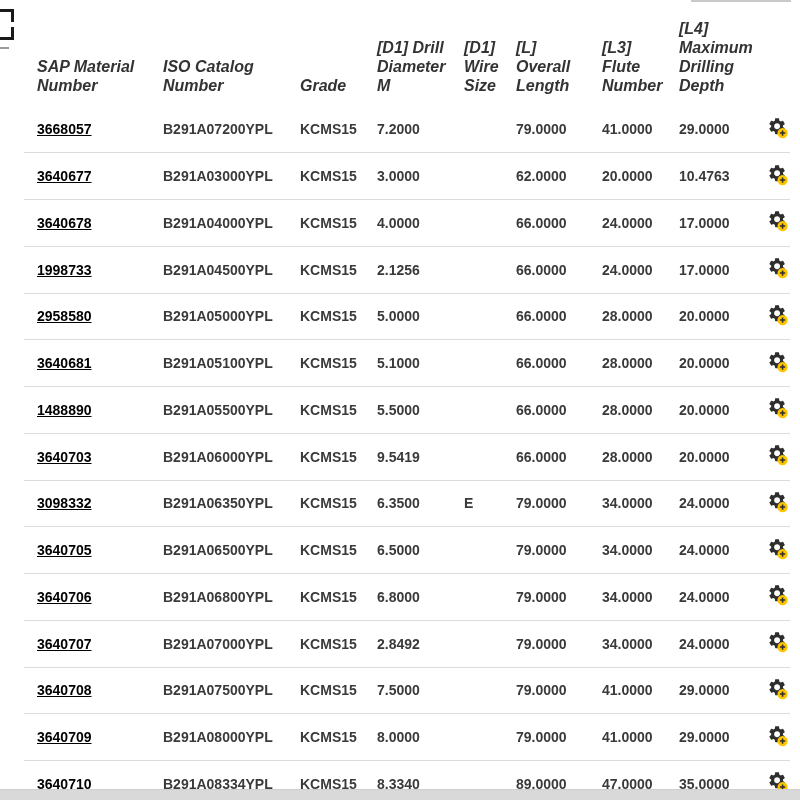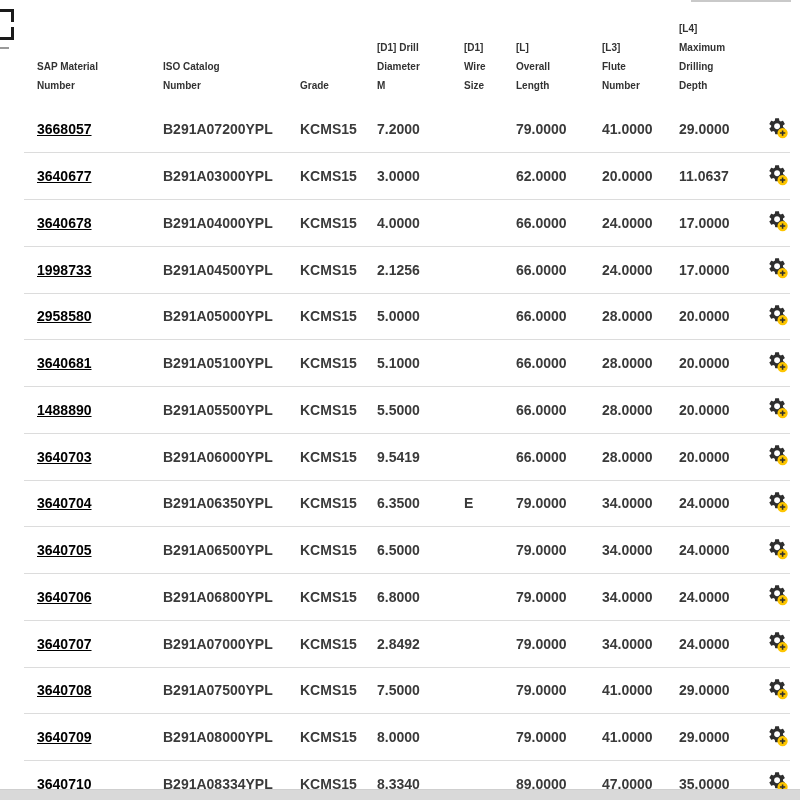--- a/index.html
+++ b/index.html
@@ -39,25 +39,26 @@
     border-collapse: collapse;
     table-layout: fixed;
     margin-left: 24px;
     width: 766px;
   }
   thead tr { height: 106px; }
   th {
     vertical-align: bottom;
     text-align: left;
     padding: 0 4px 11px 0;
-    font-size: 10px;
+    font-size: 16px;
     line-height: 19px;
     font-weight: 700;
     color: #333333;
     white-space: pre-line;
+    font-style: italic;
   }
   th.c-sap { padding-left: 13px; }
   tbody tr { height: 46.75px; }
   td {
     border-bottom: 1px solid #dcdcdc;
     font-size: 14px;
     font-weight: 700;
     color: #3a3a3a;
     padding: 0 4px 0 0;
     vertical-align: middle;
@@ -146,21 +147,21 @@
     </td>
   </tr>
       <tr>
     <td class="c-sap"><a href="#">3640677</a></td>
     <td class="c-iso">B291A03000YPL</td>
     <td class="c-grade">KCMS15</td>
     <td class="c-dia">3.0000</td>
     <td class="c-wire"></td>
     <td class="c-oal">62.0000</td>
     <td class="c-flute">20.0000</td>
-    <td class="c-depth">11.0637</td>
+    <td class="c-depth">10.4763</td>
     <td class="c-gear">
       <span class="gear-btn">
         <svg viewBox="0 0 24 24" aria-hidden="true">
           <path fill="#2e2e2e" d="M17.43 11c.04-.27.06-.55.06-.85s-.02-.58-.06-.85l1.83-1.43c.16-.13.21-.37.1-.55l-1.73-3c-.1-.19-.33-.26-.53-.19l-2.16.87c-.45-.35-.93-.63-1.46-.85L13.16 1.8c-.03-.21-.21-.37-.43-.37H9.27c-.22 0-.4.16-.43.37l-.32 2.3c-.53.22-1.02.51-1.46.85l-2.16-.87c-.2-.07-.43 0-.53.19l-1.73 3c-.11.19-.06.42.1.55l1.83 1.43c-.04.27-.06.57-.06.85s.02.58.06.85l-1.83 1.43c-.16.13-.21.37-.1.55l1.73 3c.1.19.33.26.53.19l2.16-.87c.45.35.93.63 1.46.85l.32 2.3c.03.21.21.37.43.37h3.46c.22 0 .4-.16.43-.37l.32-2.3c.53-.22 1.01-.51 1.46-.85l2.16.87c.2.07.43 0 .53-.19l1.73-3c.11-.19.06-.42-.1-.55L17.43 11zM11 13.39c-1.79 0-3.24-1.45-3.24-3.24S9.21 6.91 11 6.91s3.24 1.45 3.24 3.24-1.45 3.24-3.24 3.24z"></path>
           <circle cx="17" cy="17.5" r="5.6" fill="#fdc500"></circle>
           <path d="M17 14.6v5.8M14.1 17.5h5.8" stroke="#2e2e2e" stroke-width="1.7" fill="none"></path>
         </svg>
       </span>
     </td>
   </tr>
@@ -272,21 +273,21 @@
       <span class="gear-btn">
         <svg viewBox="0 0 24 24" aria-hidden="true">
           <path fill="#2e2e2e" d="M17.43 11c.04-.27.06-.55.06-.85s-.02-.58-.06-.85l1.83-1.43c.16-.13.21-.37.1-.55l-1.73-3c-.1-.19-.33-.26-.53-.19l-2.16.87c-.45-.35-.93-.63-1.46-.85L13.16 1.8c-.03-.21-.21-.37-.43-.37H9.27c-.22 0-.4.16-.43.37l-.32 2.3c-.53.22-1.02.51-1.46.85l-2.16-.87c-.2-.07-.43 0-.53.19l-1.73 3c-.11.19-.06.42.1.55l1.83 1.43c-.04.27-.06.57-.06.85s.02.58.06.85l-1.83 1.43c-.16.13-.21.37-.1.55l1.73 3c.1.19.33.26.53.19l2.16-.87c.45.35.93.63 1.46.85l.32 2.3c.03.21.21.37.43.37h3.46c.22 0 .4-.16.43-.37l.32-2.3c.53-.22 1.01-.51 1.46-.85l2.16.87c.2.07.43 0 .53-.19l1.73-3c.11-.19.06-.42-.1-.55L17.43 11zM11 13.39c-1.79 0-3.24-1.45-3.24-3.24S9.21 6.91 11 6.91s3.24 1.45 3.24 3.24-1.45 3.24-3.24 3.24z"></path>
           <circle cx="17" cy="17.5" r="5.6" fill="#fdc500"></circle>
           <path d="M17 14.6v5.8M14.1 17.5h5.8" stroke="#2e2e2e" stroke-width="1.7" fill="none"></path>
         </svg>
       </span>
     </td>
   </tr>
       <tr>
-    <td class="c-sap"><a href="#">3640704</a></td>
+    <td class="c-sap"><a href="#">3098332</a></td>
     <td class="c-iso">B291A06350YPL</td>
     <td class="c-grade">KCMS15</td>
     <td class="c-dia">6.3500</td>
     <td class="c-wire">E</td>
     <td class="c-oal">79.0000</td>
     <td class="c-flute">34.0000</td>
     <td class="c-depth">24.0000</td>
     <td class="c-gear">
       <span class="gear-btn">
         <svg viewBox="0 0 24 24" aria-hidden="true">

